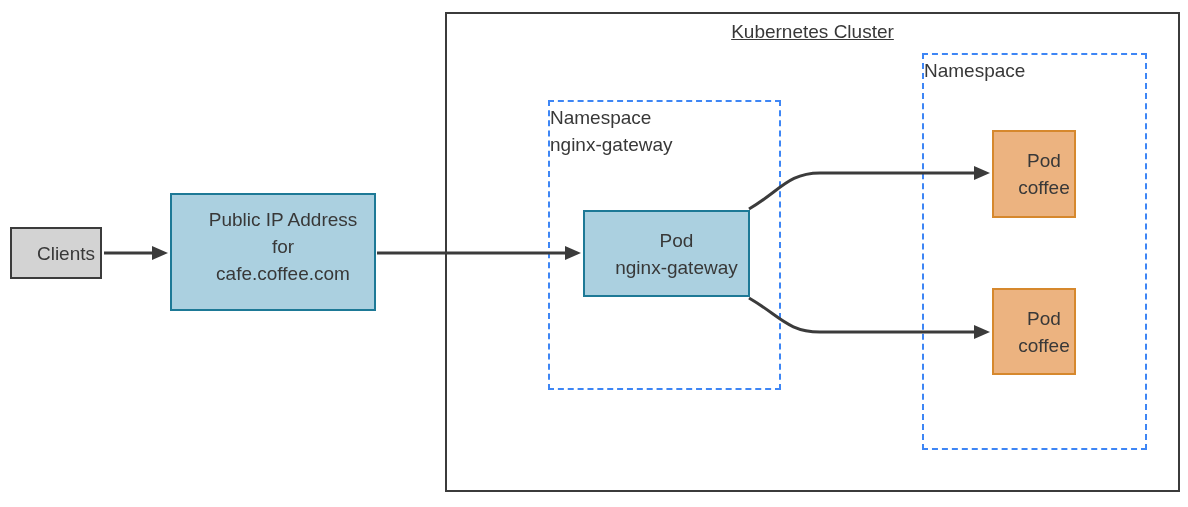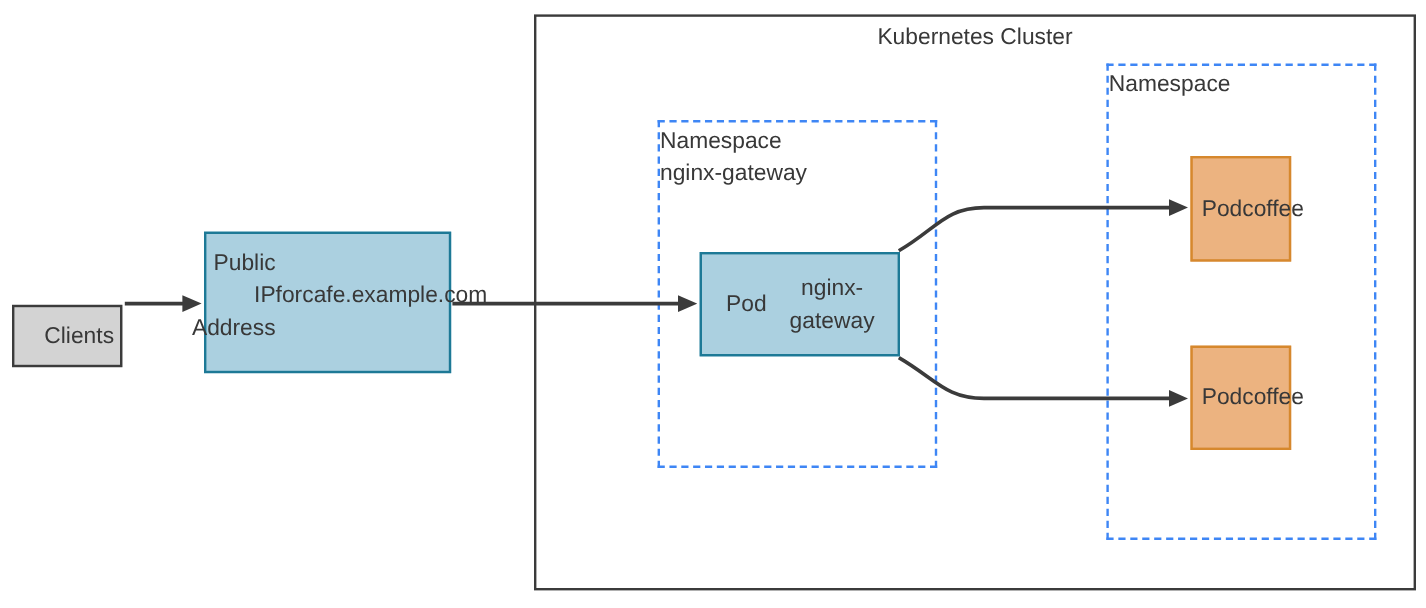--- a/index.html
+++ b/index.html
@@ -14,33 +14,33 @@
     --arrow:#3b3b3b;
     --text:#383838;
   }
   *{margin:0;padding:0;box-sizing:border-box;}
   body{background:#ffffff;font-family:"Liberation Sans",sans-serif;}
   .canvas{
     position:relative;width:1188px;height:507px;background:#ffffff;
     color:var(--text);font-size:19px;line-height:27px;overflow:hidden;
   }
   .node{
-    position:absolute;display:flex;flex-direction:row;
+    position:absolute;display:flex;flex-direction:column;
     align-items:center;justify-content:center;text-align:center;padding-left:20px;
   }
   .node-blue{background:var(--node-blue-fill);border:2px solid var(--node-blue-border);}
   .node-orange{background:var(--node-orange-fill);border:2px solid var(--node-orange-border);}
   .node-gray{background:var(--node-gray-fill);border:2px solid var(--node-gray-border);}
   .cluster{position:absolute;left:445px;top:12px;width:735px;height:480px;border:2px solid var(--cluster-border);}
-  .cluster-title{position:absolute;top:4px;left:0;right:0;text-align:center;}
+  .cluster-title{position:absolute;top:4px;left:0;right:0;text-align:center;text-decoration:underline;}
   .namespace{position:absolute;border:2px dashed var(--namespace-border);}
   .ns-nginx{left:548px;top:100px;width:233px;height:290px;}
   .ns-default{left:922px;top:53px;width:225px;height:397px;}
   .ns-label{position:absolute;top:2px;left:0;right:0;text-align:left;}
-  .clients{left:10px;top:227px;width:92px;height:52px;margin-top:27px;}
+  .clients{left:10px;top:227px;width:92px;height:52px;}
   .public-ip{left:170px;top:193px;width:206px;height:118px;padding-bottom:12px;text-align:right;}
   .pod-nginx{left:583px;top:210px;width:167px;height:87px;}
   .pod-coffee-1{left:992px;top:130px;width:84px;height:88px;}
   .pod-coffee-2{left:992px;top:288px;width:84px;height:87px;}
   svg.arrows{position:absolute;left:0;top:0;width:1188px;height:507px;pointer-events:none;}
   svg.arrows path{stroke:var(--arrow);stroke-width:3;fill:none;}
 </style>
 </head>
 <body>
 
@@ -75,21 +75,21 @@
     <path d="M 749 298 C 780 316 788 332 820 332 H 978" marker-end="url(#arrowhead)"></path>
   </svg>
 
   <div class="node node-gray clients">
     <div>Clients</div>
   </div>
 
   <div class="node node-blue public-ip">
     <div>Public IP Address</div>
     <div>for</div>
-    <div>cafe.example.com</div>
+    <div>cafe.coffee.com</div>
   </div>
 
   <div class="node node-blue pod-nginx">
     <div>Pod</div>
     <div>nginx-gateway</div>
   </div>
 
   <div class="node node-orange pod-coffee-1">
     <div>Pod</div>
     <div>coffee</div>

